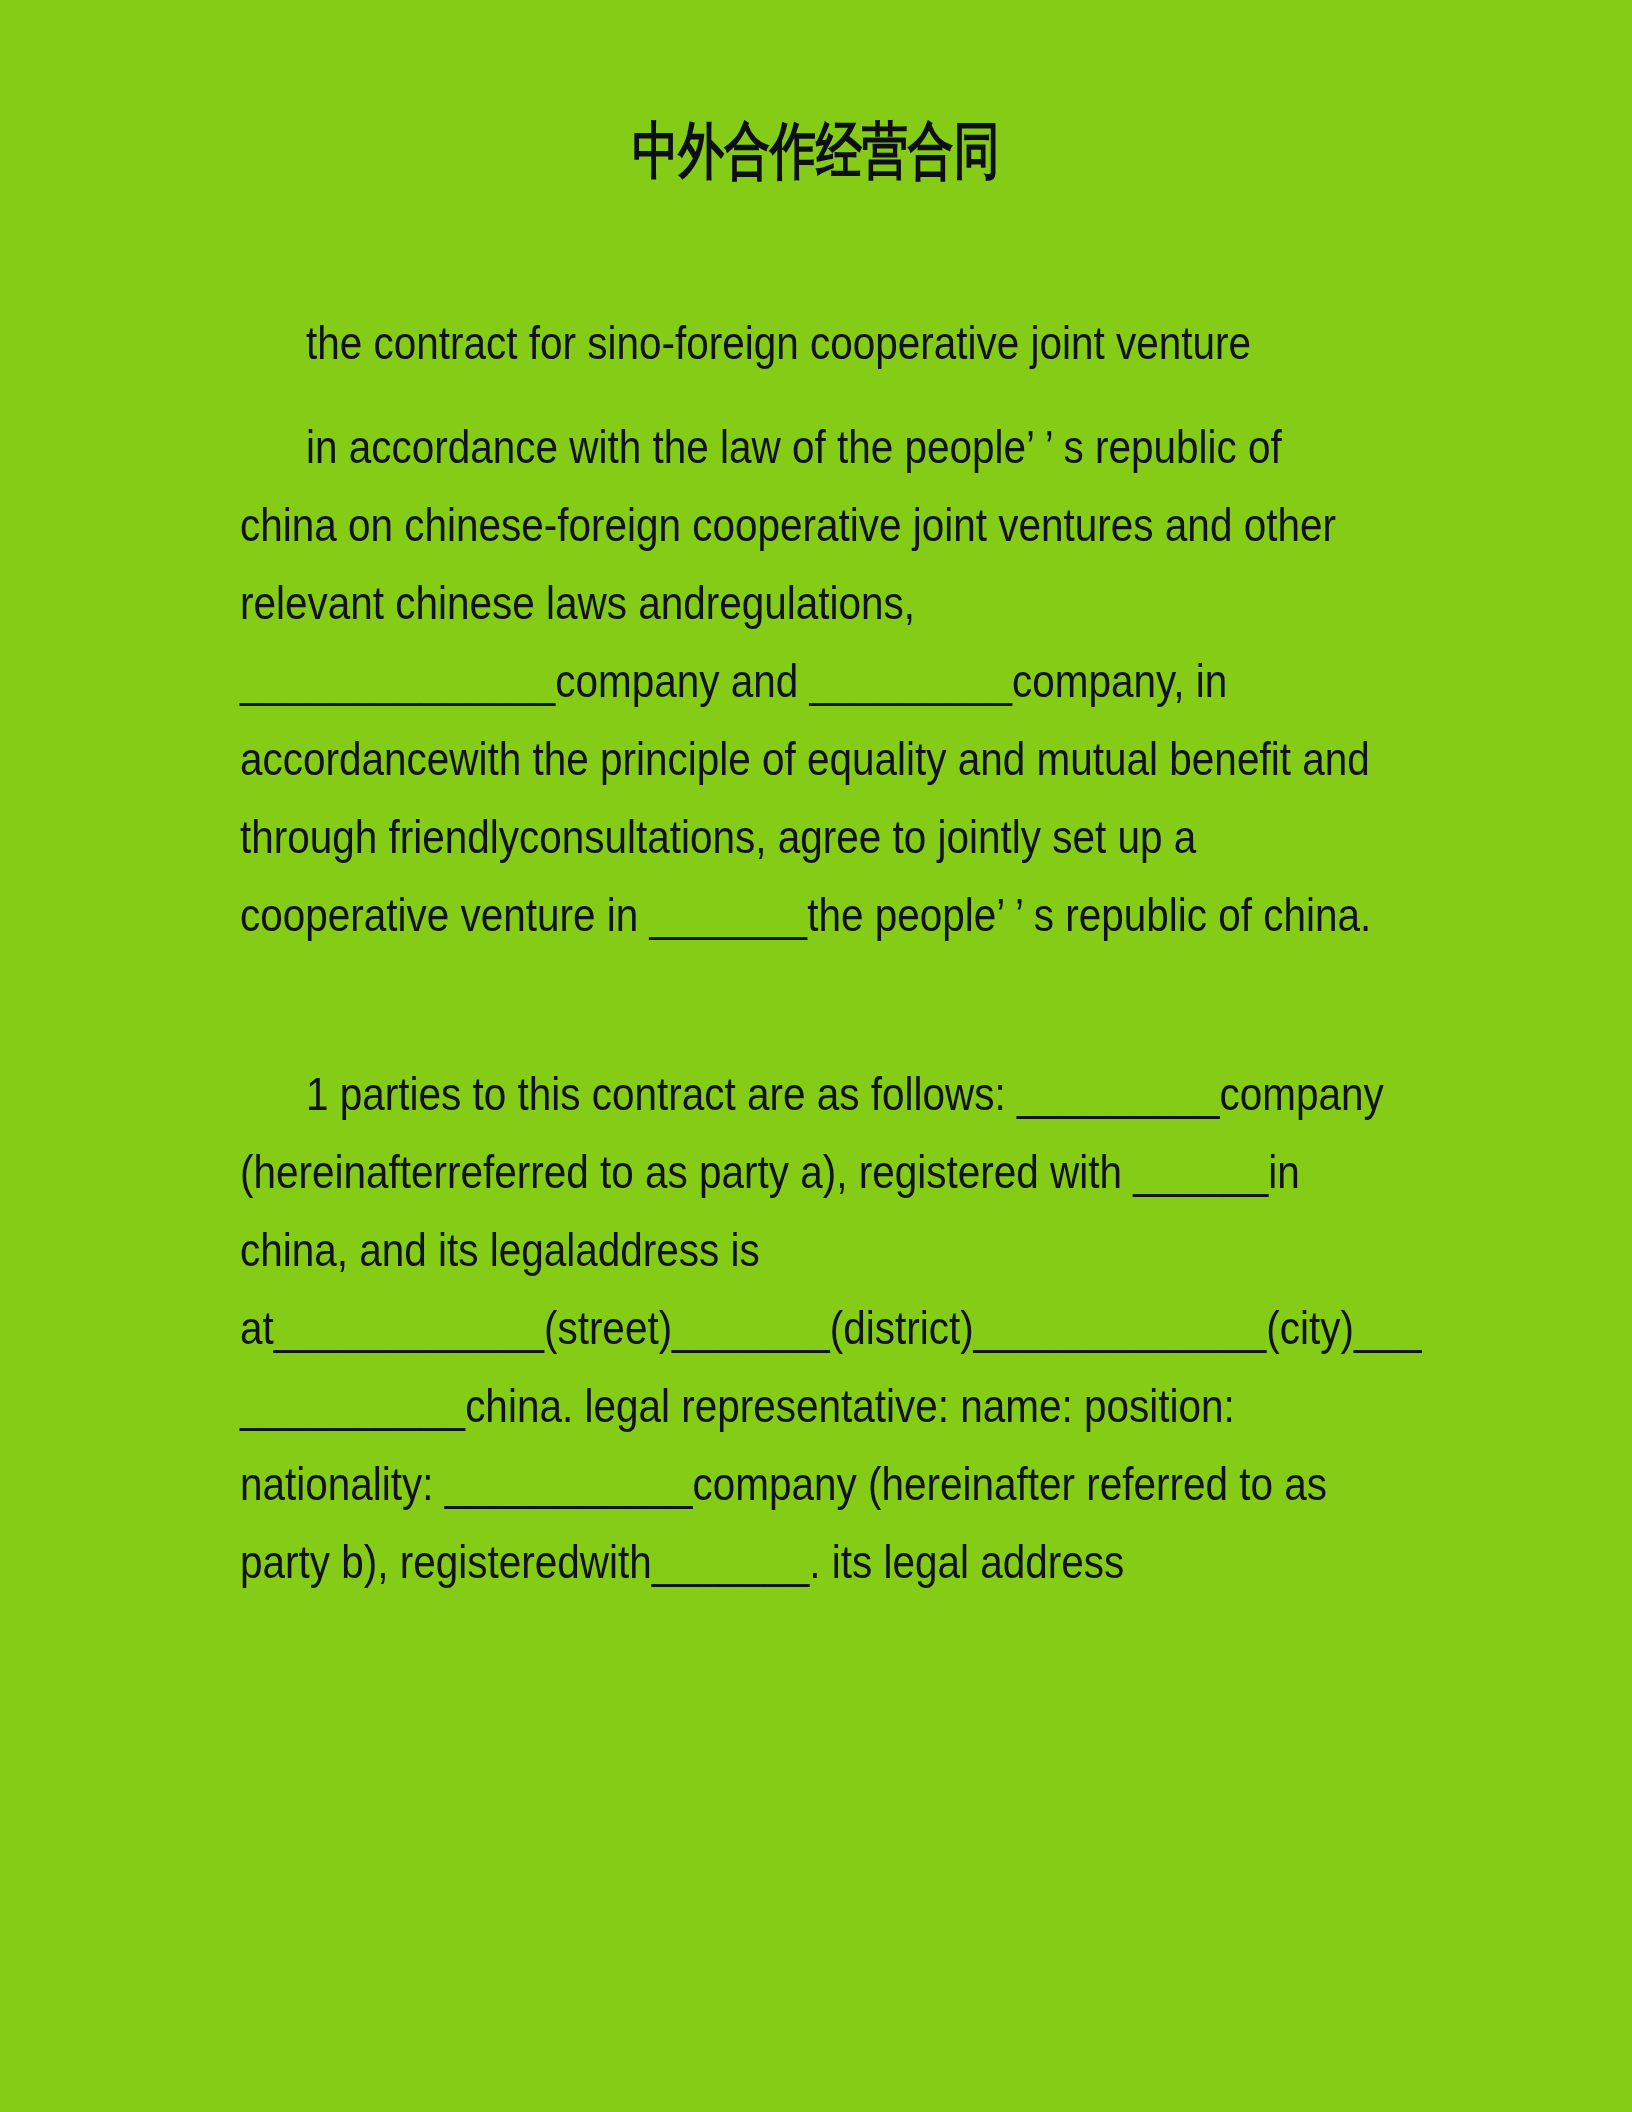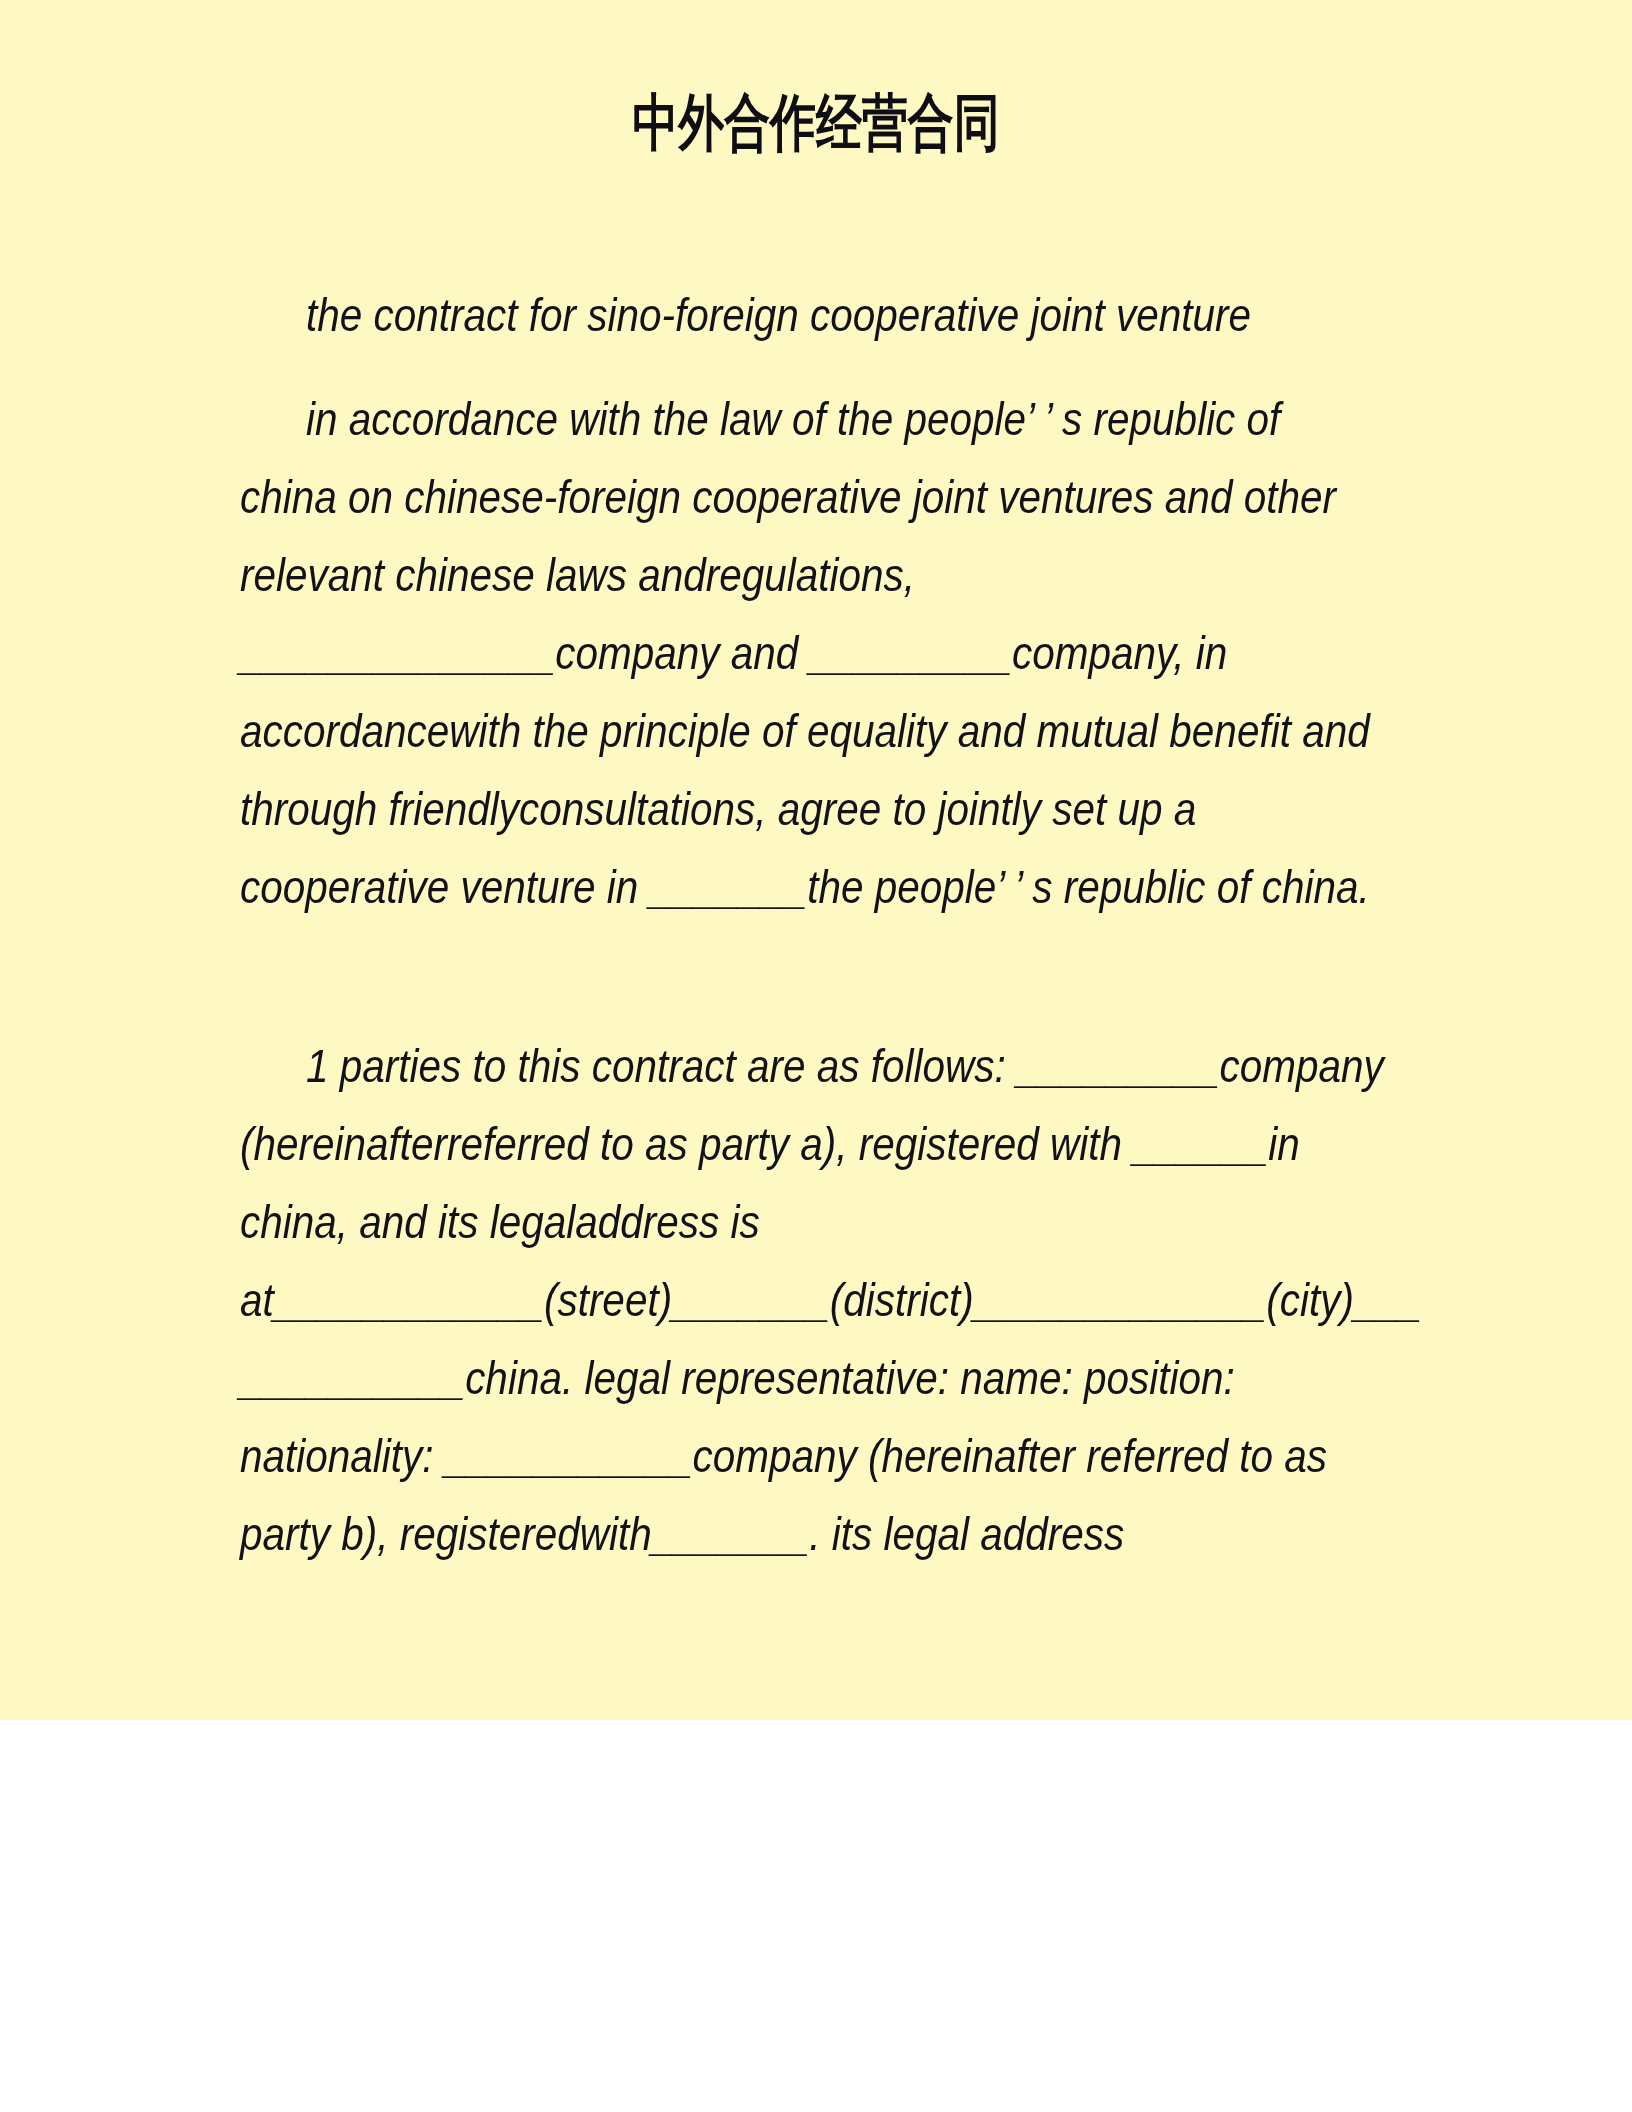--- a/index.html
+++ b/index.html
@@ -10,41 +10,40 @@
     width: 1632px;
     height: 2112px;
     background: #ffffff;
     color: #121218;
     font-family: "Liberation Sans", "DejaVu Sans", sans-serif;
     overflow: hidden;
   }
   .page {
     box-sizing: border-box;
     width: 1632px;
-    height: 1720px;
-    padding-top: 88px;
-    background: #fef9c3;
+    height: 2112px;
+    padding-top: 116px;
+    background: #84cc16;
   }
   .doc-title {
     margin: 0 0 118px 0;
     font-size: 62px;
     line-height: 70px;
     font-weight: 700;
     text-align: center;
     transform: scaleX(0.74);
     transform-origin: 50% 50%;
     white-space: pre;
     color: #0e0e14;
   }
   .body-text {
     padding-left: 240px;
   }
   .para {
     margin: 0 8px 26px 0;
-    font-style: italic;
   }
   .spacer {
     height: 75px;
     margin: 0;
   }
   .line {
     font-size: 46px;
     line-height: 78px;
     white-space: pre;
     transform: scaleX(0.88);

